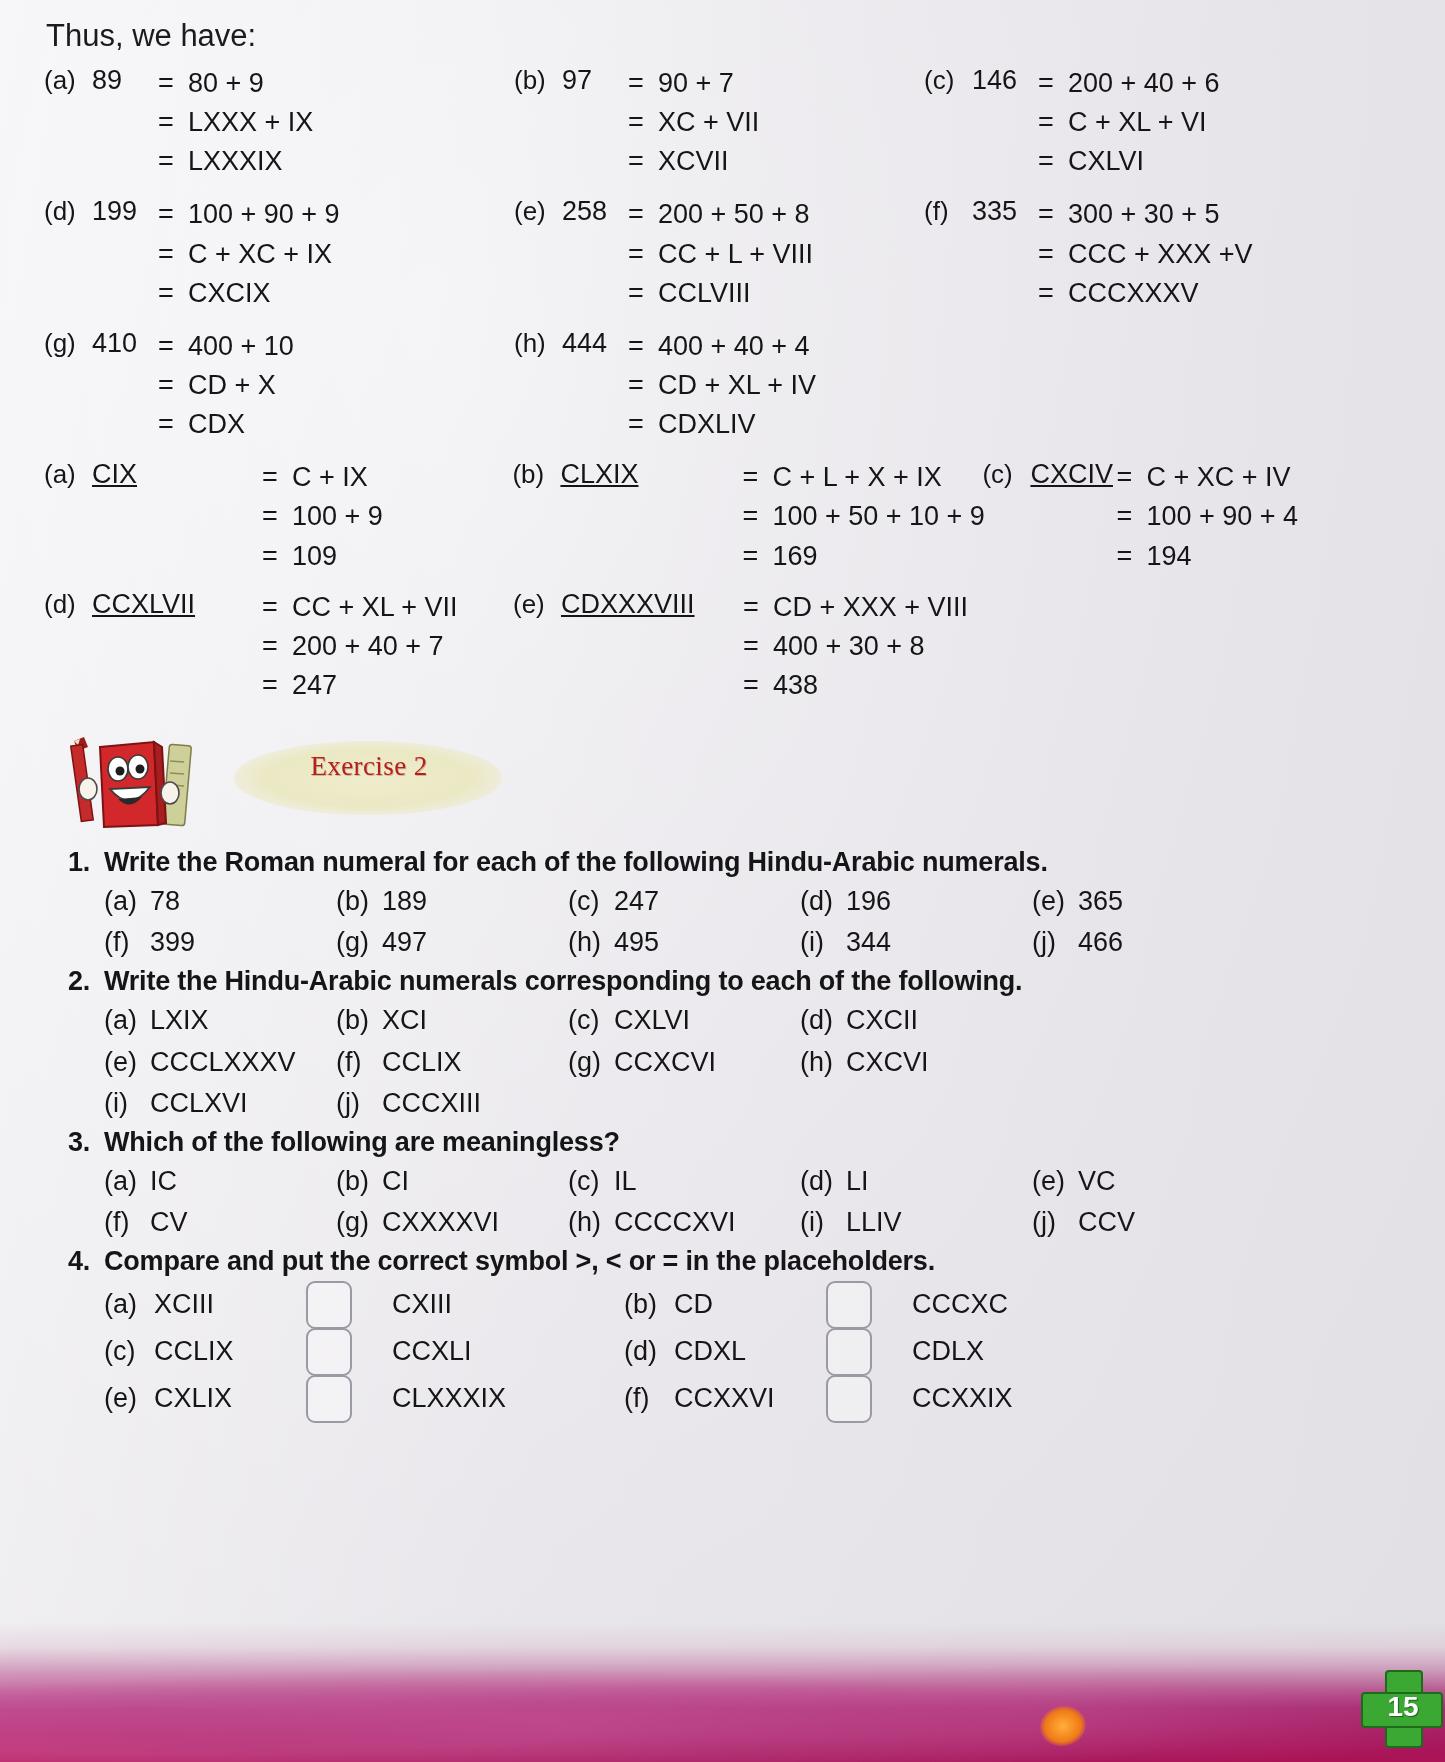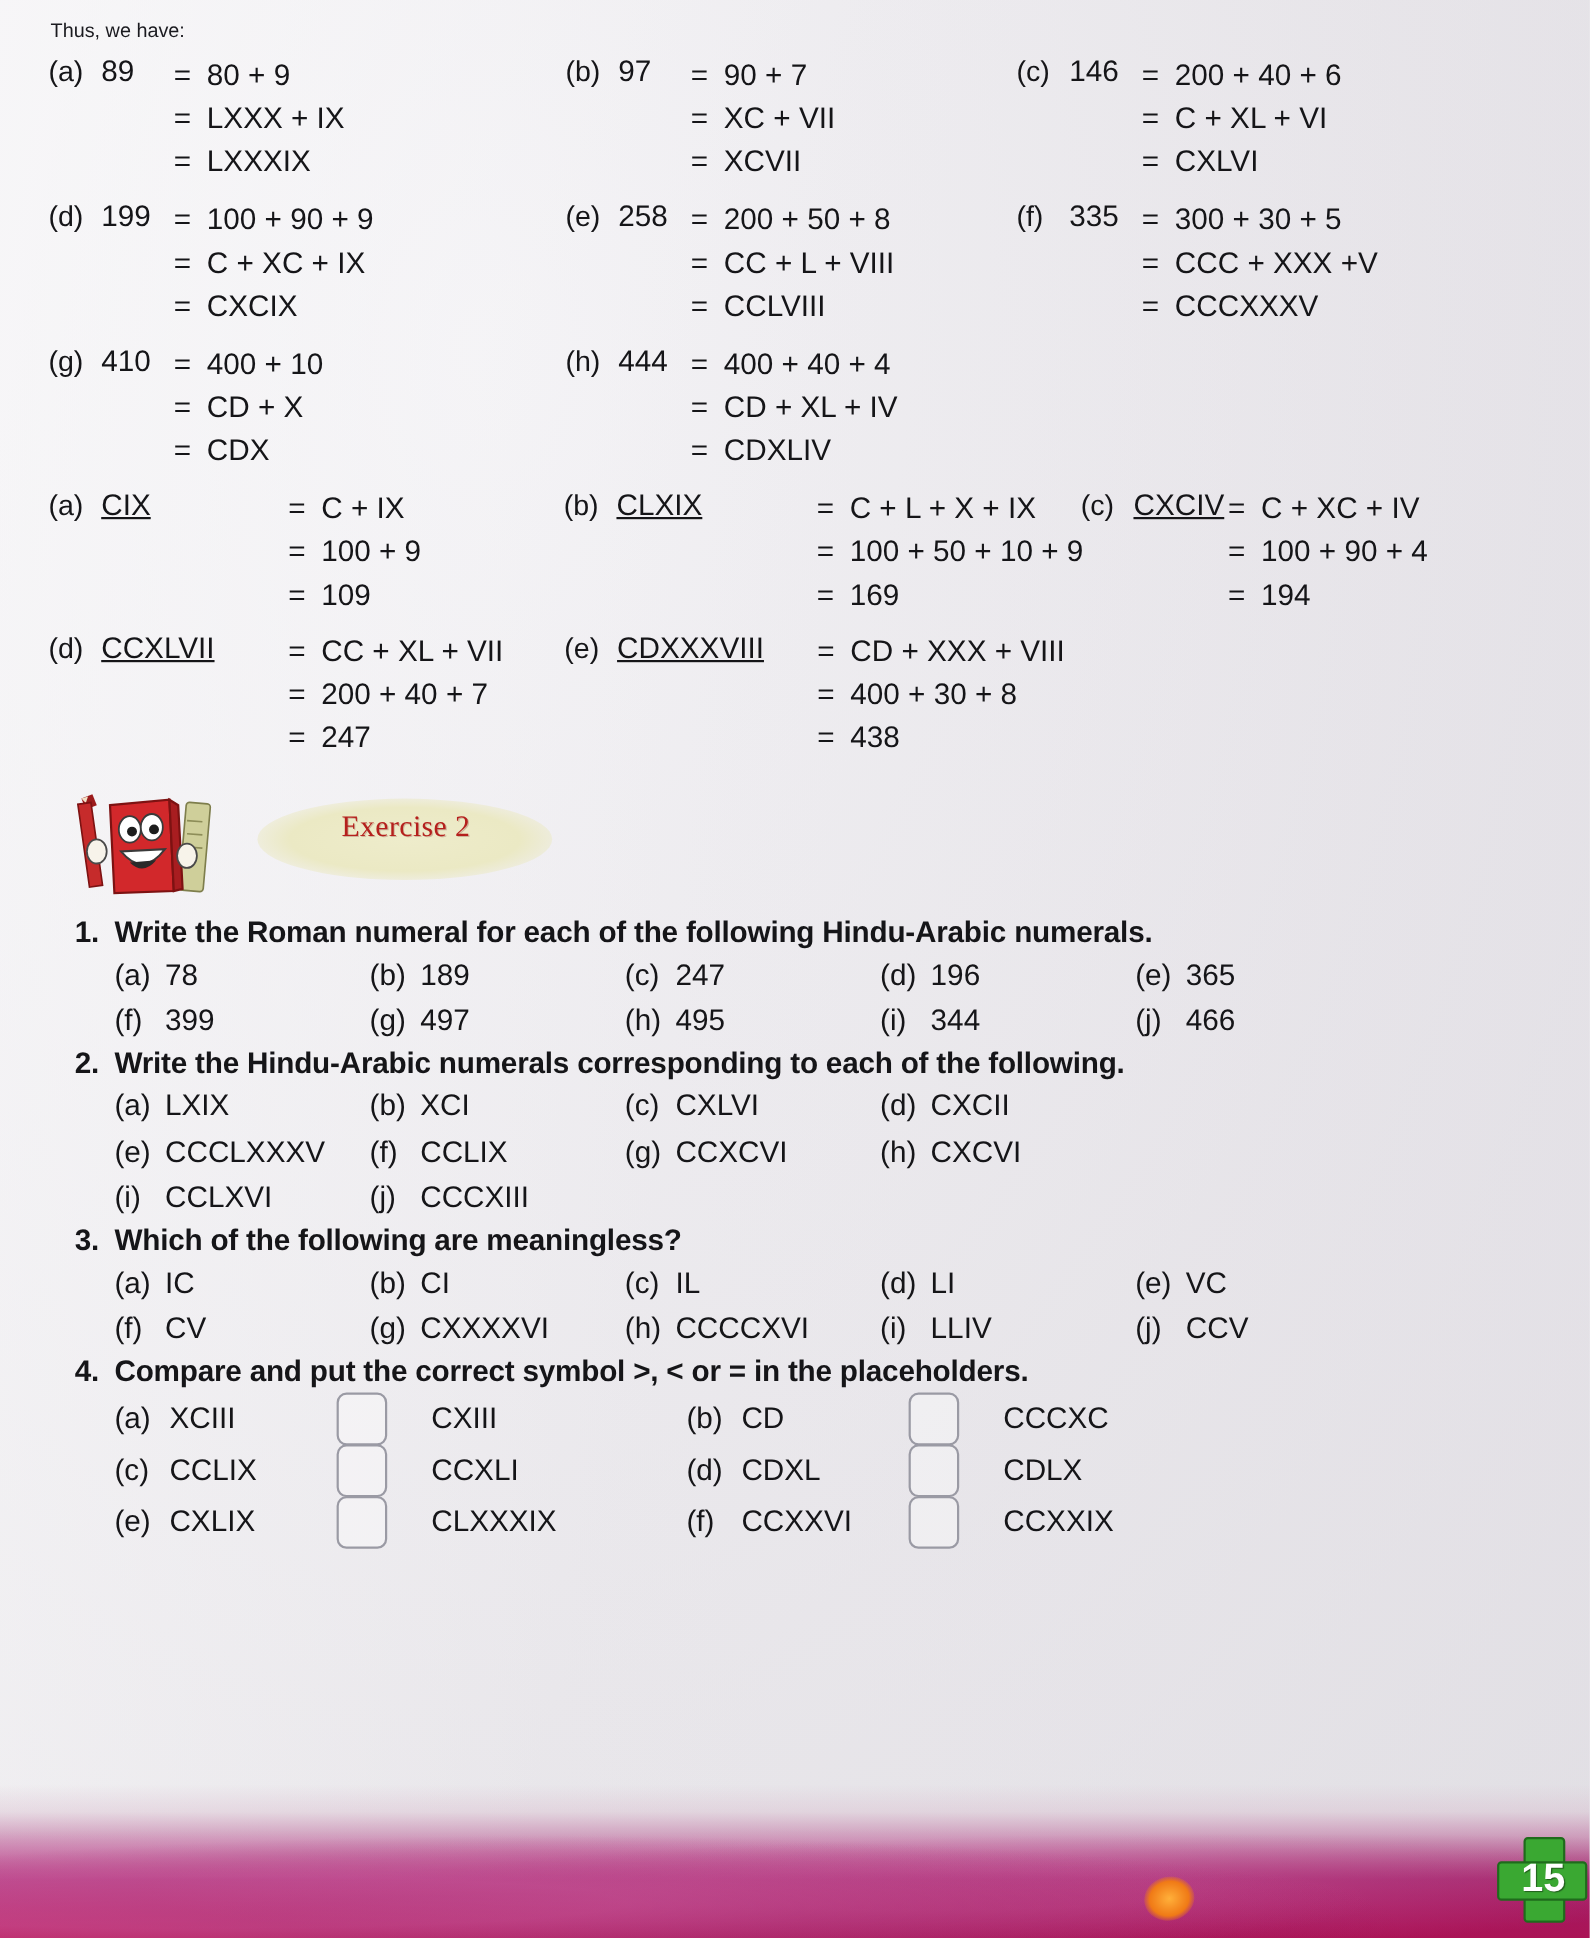--- a/index.html
+++ b/index.html
@@ -33,21 +33,21 @@
 
   
   .intro {
     font-size: 26.5px;
     line-height: 1.30;
     letter-spacing: -0.1px;
     margin: 0 0 22px 0;
     color: #1a1a1f;
   }
   .thus {
-    font-size: 18px;
+    font-size: 31px;
     margin: 0 0 10px 2px;
     color: #1a1a1f;
   }
 
   
   .ex-block { margin-bottom: 4px; }
   .ex-row {
     display: flex;
     align-items: flex-start;
     margin-bottom: 14px;
@@ -278,21 +278,21 @@
   }
   .page-num-badge .pnum {
     position: absolute;
     left: 0; top: 0;
     width: 78px; height: 74px;
     display: flex;
     align-items: center;
     justify-content: center;
     font-family: "Liberation Sans", sans-serif;
     font-weight: bold;
-    font-size: 36px;
+    font-size: 28px;
     color: #ffffff;
     text-shadow: 1px 1px 1px rgba(0,0,0,0.45);
     z-index: 2;
     padding-left: 6px;
     box-sizing: border-box;
   }
 </style>
 </head>
 <body>
 

